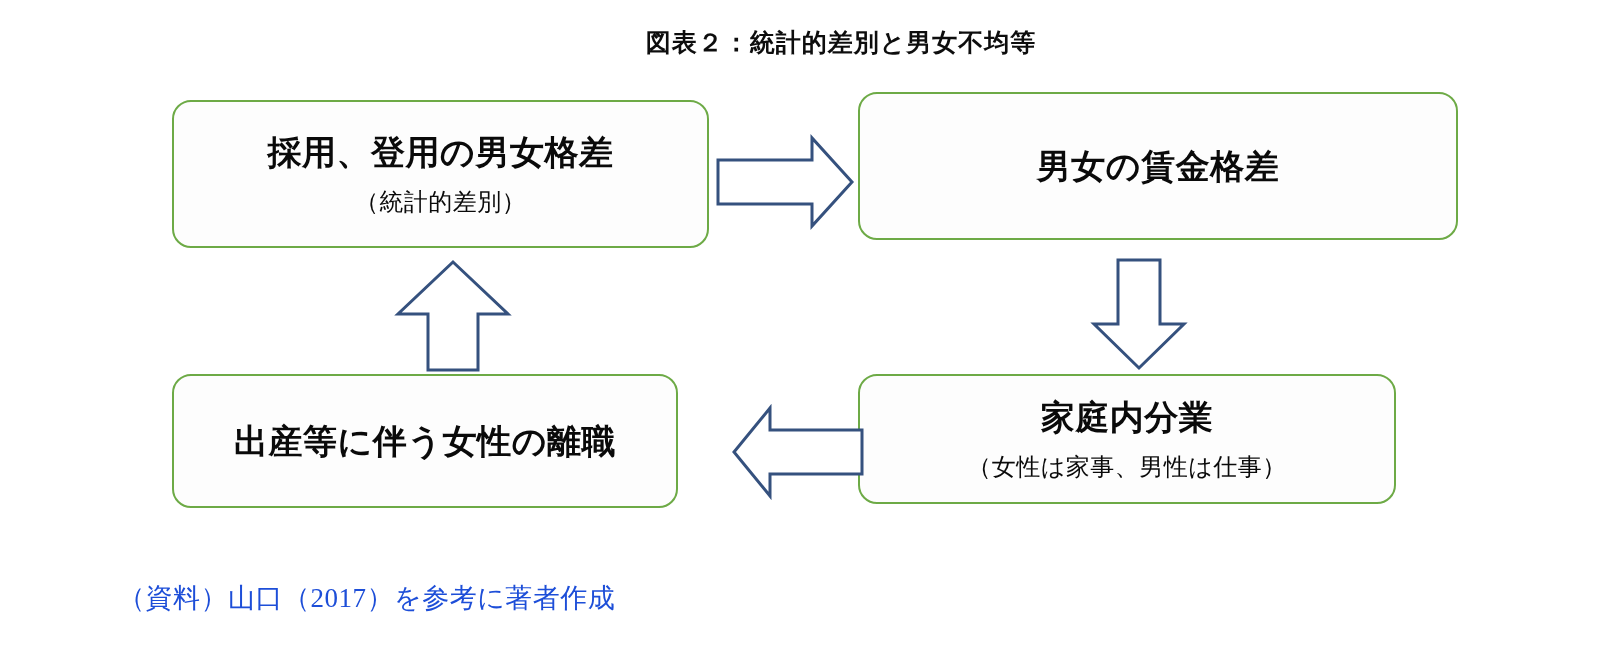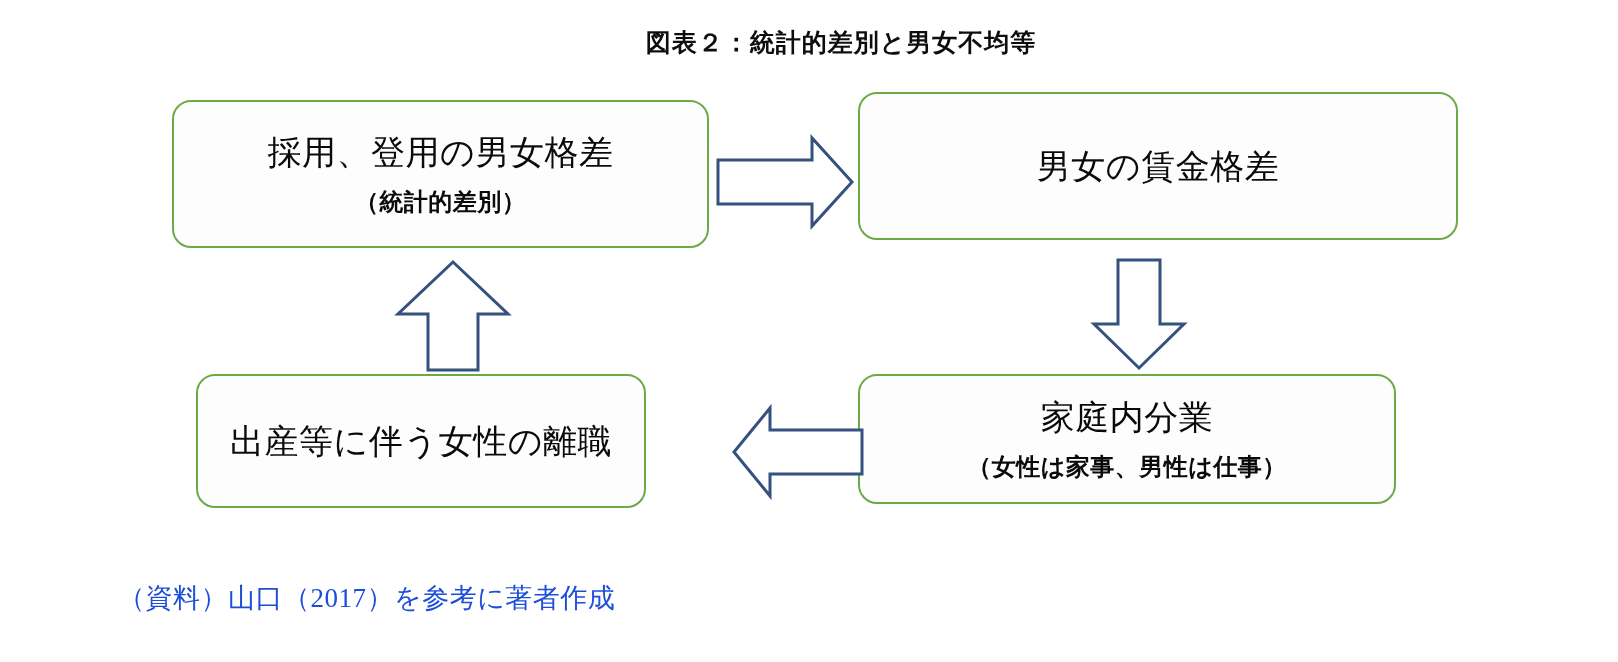--- a/index.html
+++ b/index.html
@@ -45,37 +45,37 @@
     background: #fdfdfd;
     display: flex;
     flex-direction: column;
     align-items: center;
     justify-content: center;
     text-align: center;
     line-height: 1.18;
   }
   .node-main {
     font-size: 34px;
-    font-weight: 400;
+    font-weight: 700;
     color: #0a0a0a;
     white-space: nowrap;
     letter-spacing: 0.5px;
   }
   .node-sub {
     font-size: 24px;
-    font-weight: 700;
+    font-weight: 400;
     color: #0a0a0a;
     white-space: nowrap;
     margin-top: 16px;
     letter-spacing: 0.5px;
   }
 
   #box-recruit   { left: 172px; top: 100px;  width: 537px; height: 148px; }
   #box-wage      { left: 858px; top: 92px;  width: 600px; height: 148px; }
-  #box-quit      { left: 172px; top: 374px;  width: 450px; height: 134px; margin-left: 24px; }
+  #box-quit      { left: 172px; top: 374px;  width: 506px; height: 134px; }
   #box-division  { left: 858px; top: 374px;  width: 538px; height: 130px; }
 
   
   .arrow {
     position: absolute;
     overflow: visible;
   }
   .arrow polygon {
     fill: #ffffff;
     stroke: #35517e;

